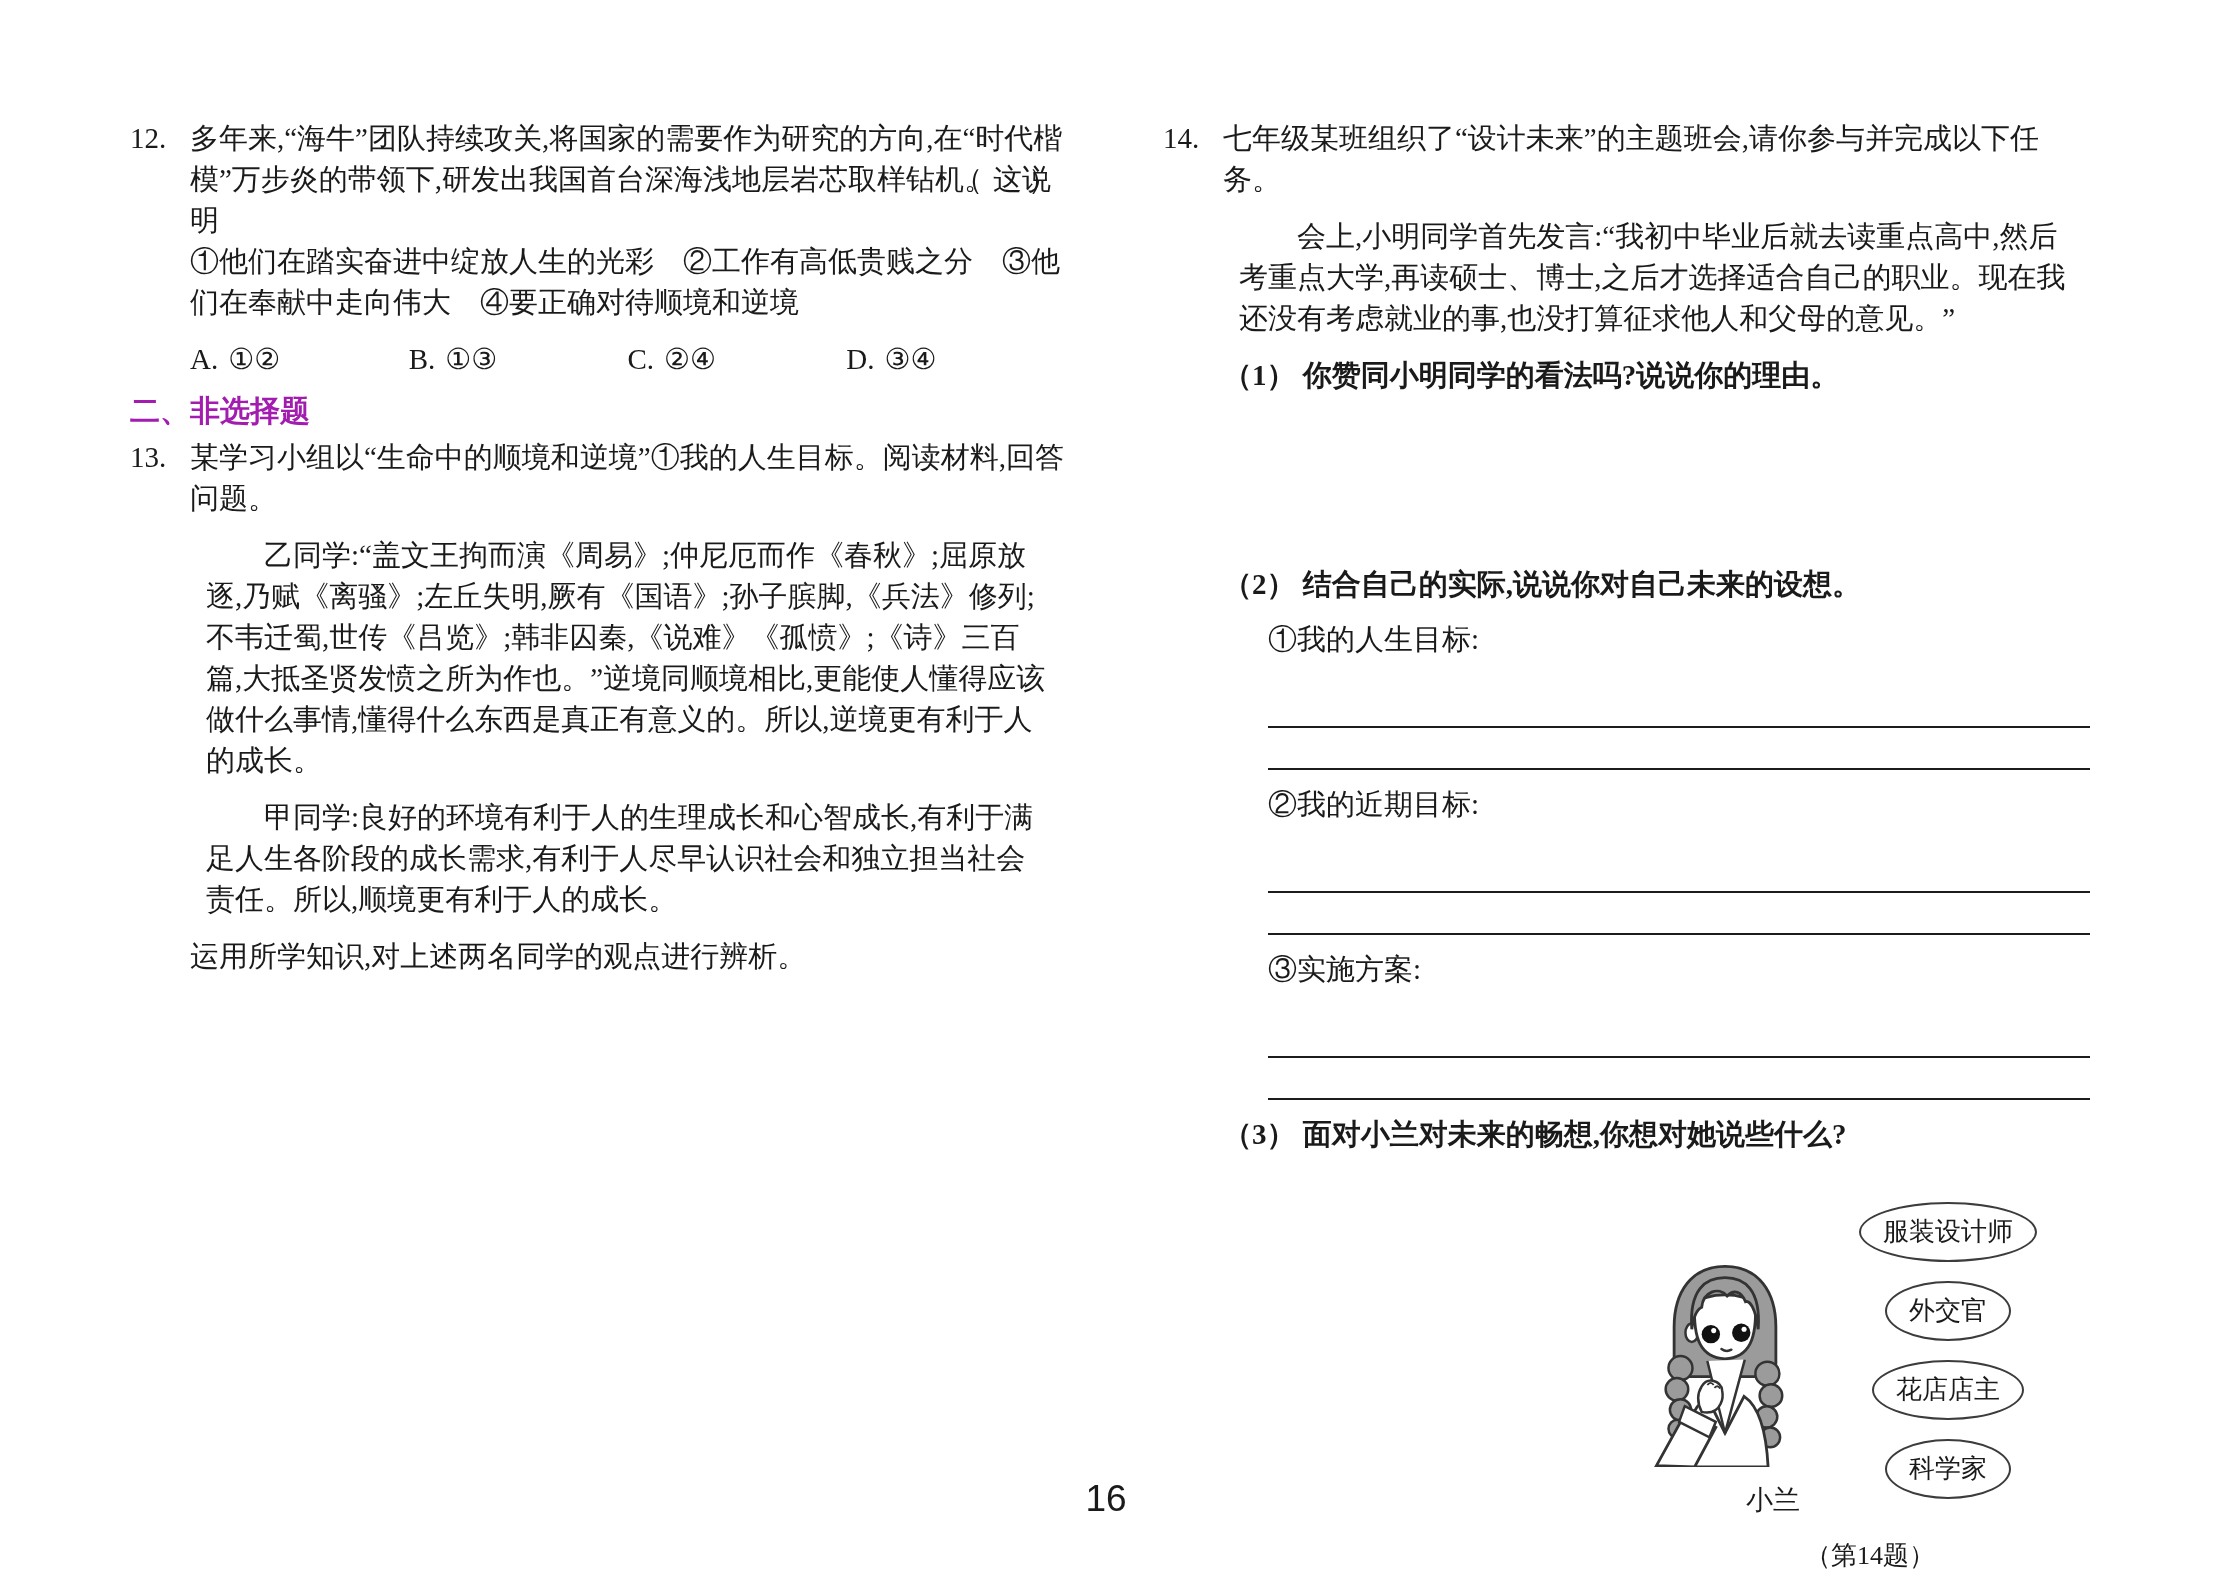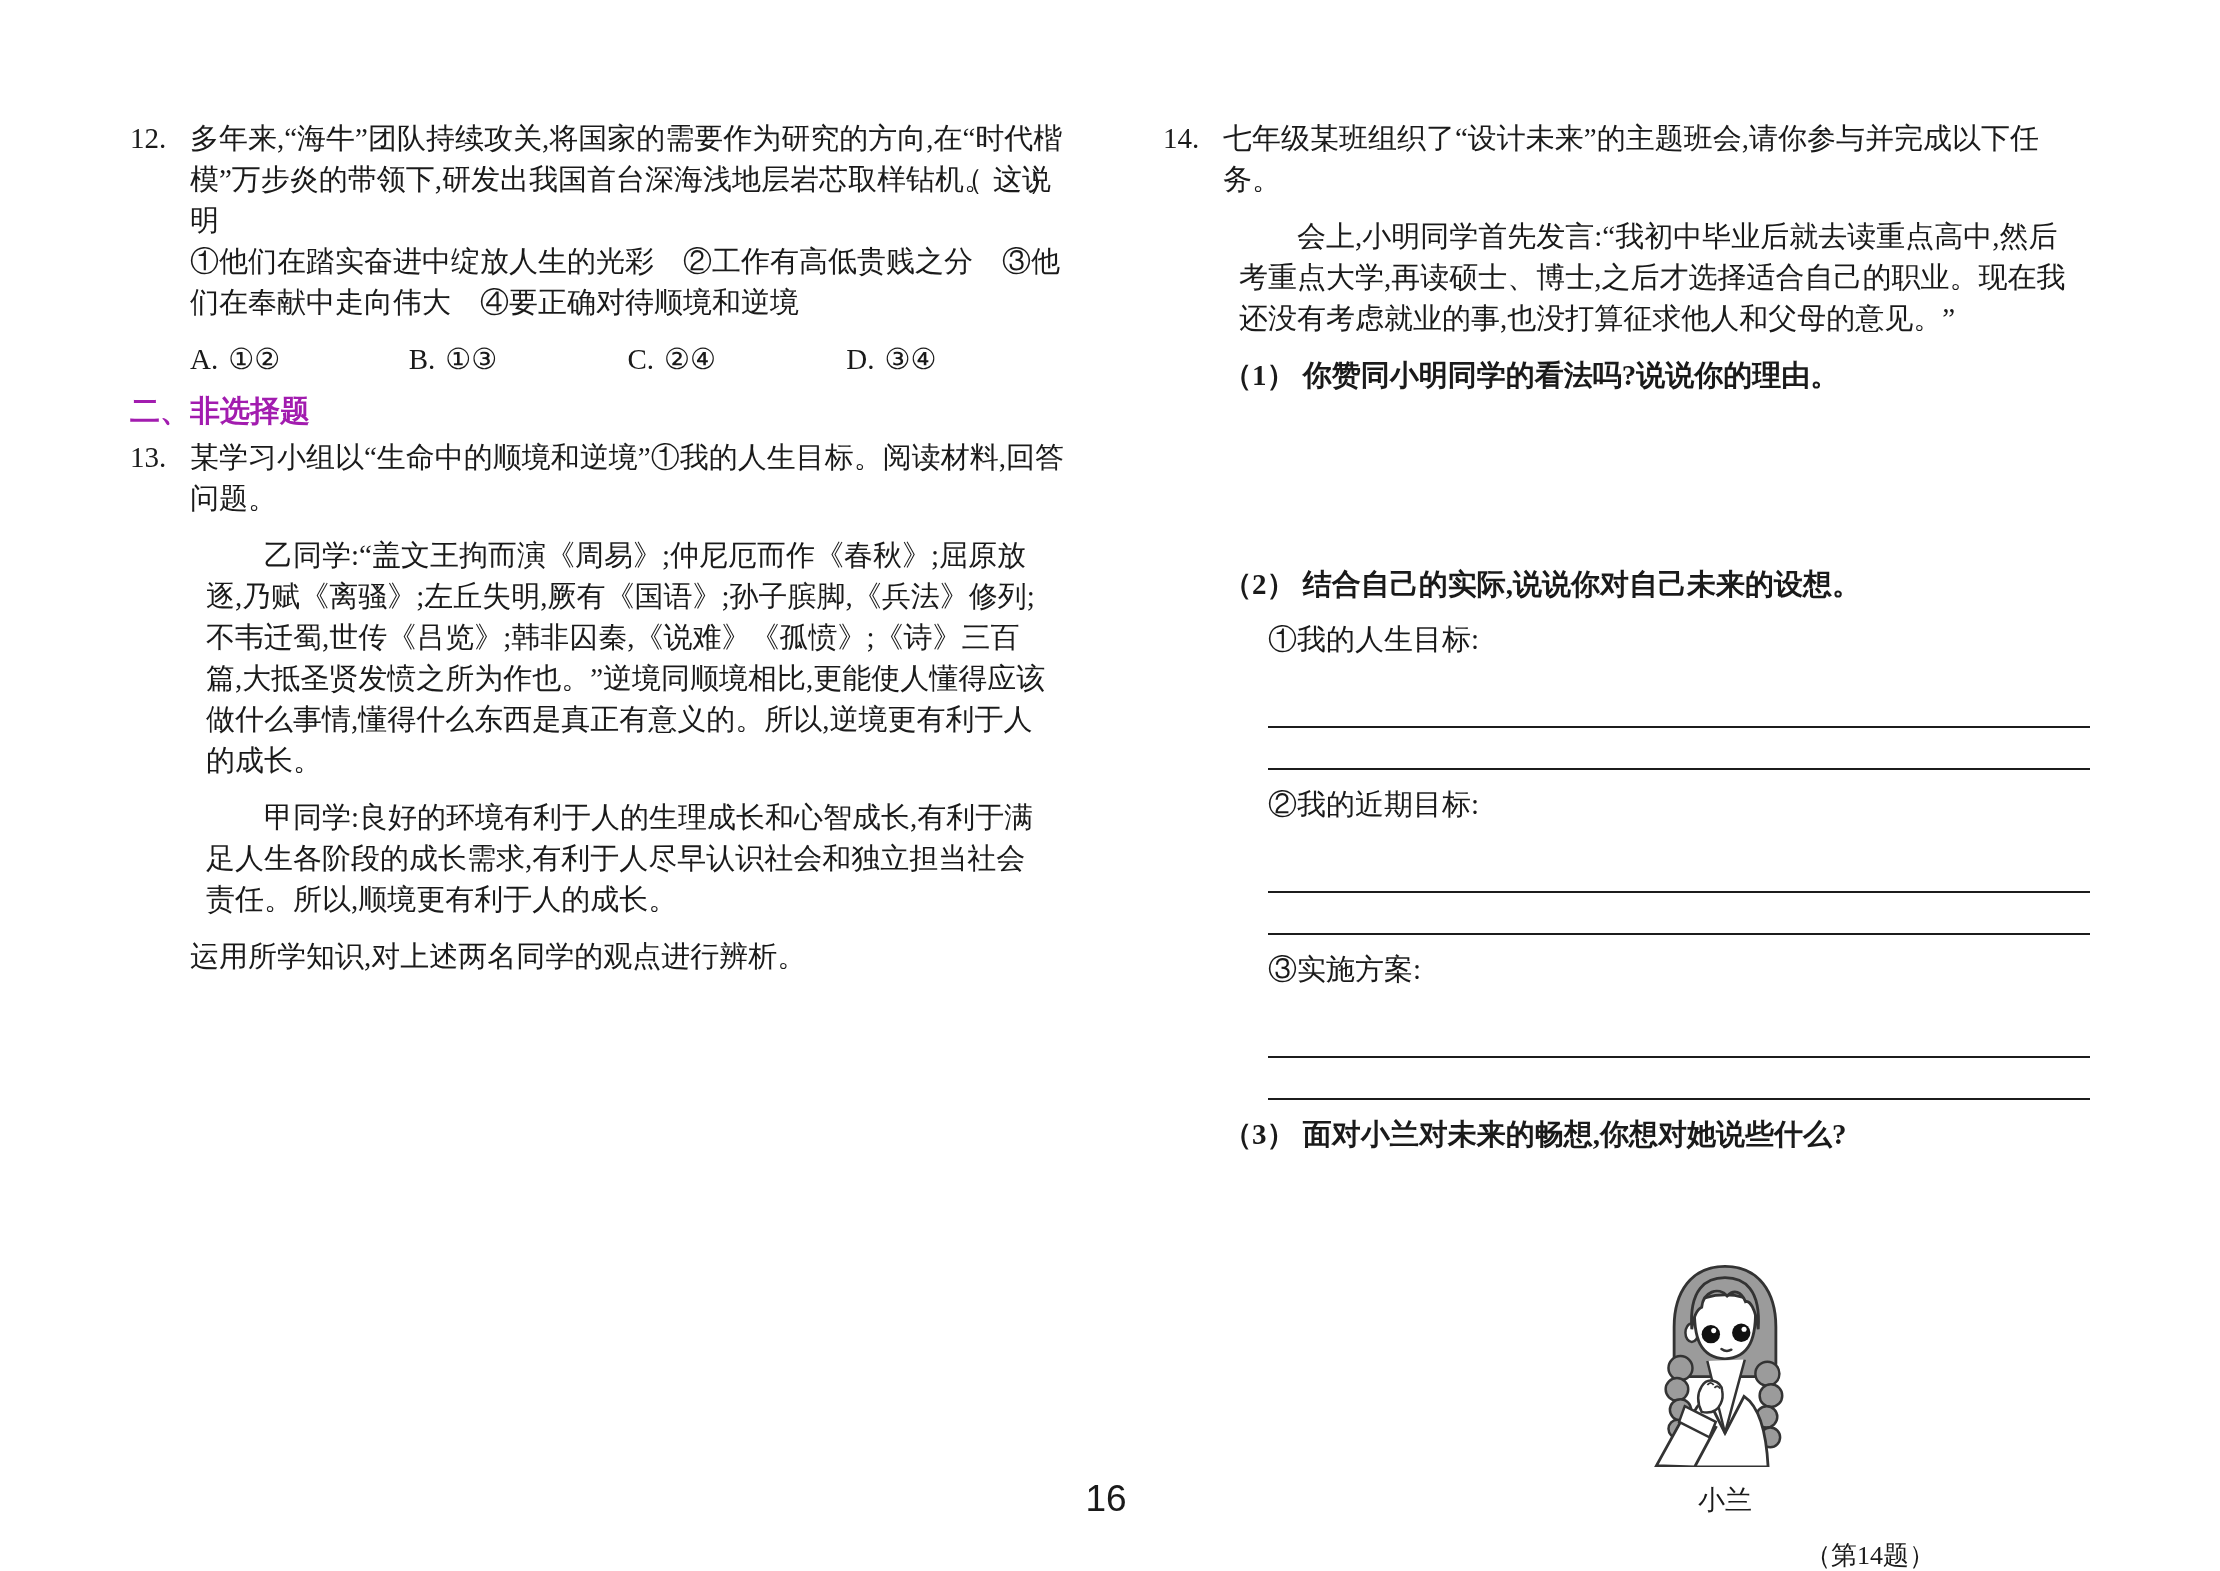--- a/index.html
+++ b/index.html
@@ -52,21 +52,21 @@
     height: 42px;
     border-bottom: 2px solid #1c1c1c;
     margin-left: 45px;
   }
   .uline.first { margin-top: 26px; }
 
   .figure { margin-top: 45px; display: flex; justify-content: flex-end; }
   .fig-inner { width: 440px; }
   .fig-row { display: flex; align-items: flex-start; }
   .girl-block { margin-top: 55px; text-align: center; }
-  .girl-name { font-size: 27px; margin-top: 2px; }
+  .girl-name { font-size: 27px; margin-top: 2px; text-align: right; }
   .bubbles { display: flex; flex-direction: column; align-items: center; gap: 19px; margin-left: 6px; margin-top: 2px; flex: 1; }
   .bubble {
     border: 2px solid #3c3c3c;
     border-radius: 50%;
     font-size: 26px;
     line-height: 26px;
     padding: 15px 22px;
     white-space: nowrap;
     background: #fff;
   }
@@ -192,20 +192,26 @@
                   <path d="M8,298 L50,222 L92,244 L62,300 Z" fill="#fff" stroke="#333" stroke-width="4"></path>
 
                   <path d="M48,214 L92,236 L83,258 L40,236 Z" fill="#fff" stroke="#333" stroke-width="3.5"></path>
 
                   <path d="M72,222 q-10,-20 0,-36 q6,-10 16,-8 q12,3 13,14 q2,10 -2,18 q-7,16 -27,12 Z" fill="#fff" stroke="#333" stroke-width="3.5"></path>
                   <path d="M80,184 q5,-6 9,0 M90,188 q5,-5 8,1" fill="none" stroke="#333" stroke-width="2.5"></path>
                 </svg>
                 <div class="girl-name">小兰</div>
               </div>
 
+              <div class="bubbles">
+                <span class="bubble">服装设计师</span>
+                <span class="bubble">外交官</span>
+                <span class="bubble">花店店主</span>
+                <span class="bubble">科学家</span>
+              </div>
 
             </div>
             <div class="fig-caption">（第14题）</div>
           </div>
         </div>
 
       </div>
     </div>
 
   </div>

